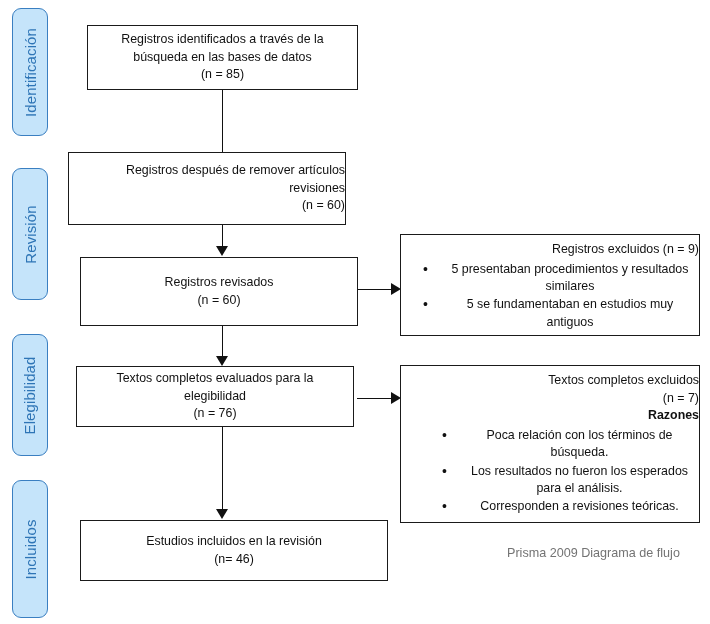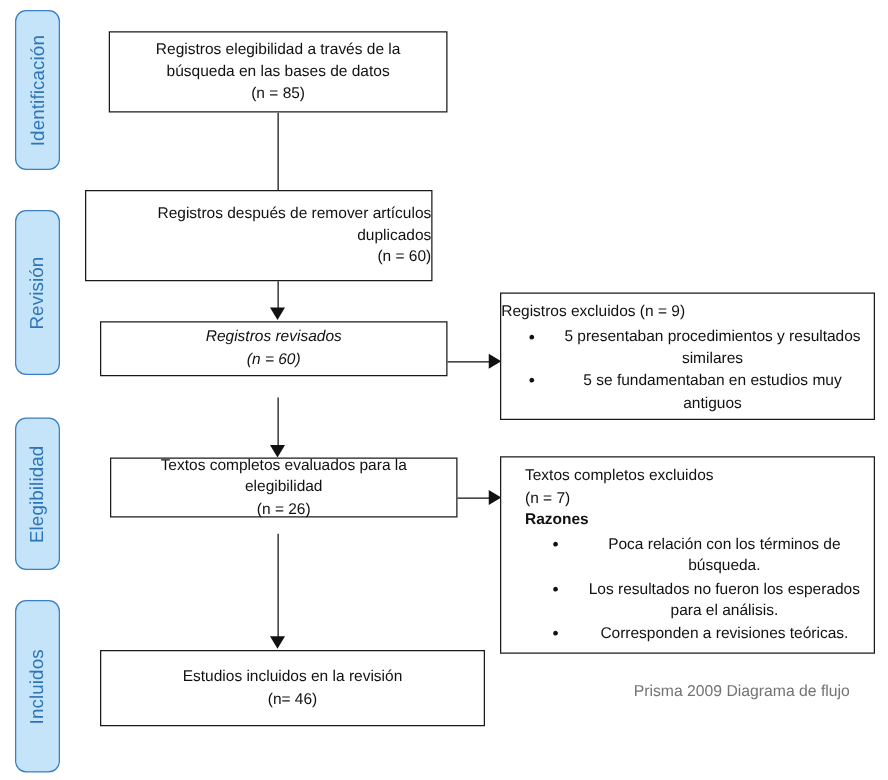--- a/index.html
+++ b/index.html
@@ -55,21 +55,21 @@
     text-align: center;
     white-space: nowrap;
   }
 
   
   .node-box.list-box {
     justify-content: flex-start;
     padding-top: 6px;
   }
   .node-box .head-line {
-    text-align: left;
+    text-align: right;
     white-space: nowrap;
   }
   .node-box .head-line.bold {
     font-weight: bold;
   }
   .bullet-list {
     list-style: none;
     margin: 2px 0 0 0;
     padding: 0 8px 0 22px;
   }
@@ -156,40 +156,40 @@
   <div class="v-line" style="left:222px; top:427px; height:83px;"></div>
   <div class="arrow-down" style="left:216px; top:509px;"></div>
 
   <div class="h-line" style="left:357px; top:289px; width:36px;"></div>
   <div class="arrow-right" style="left:391px; top:283px;"></div>
 
   <div class="h-line" style="left:357px; top:398px; width:36px;"></div>
   <div class="arrow-right" style="left:391px; top:392px;"></div>
 
   <div class="node-box" style="left:87px; top:25px; width:271px; height:65px;">
-    <div class="line">Registros elegibilidad  a través de la</div>
+    <div class="line">Registros identificados  a través de la</div>
     <div class="line">búsqueda  en las bases de datos</div>
     <div class="line">(n = 85)</div>
   </div>
 
   <div class="node-box" style="left:68px; top:152px; width:278px; height:73px;align-items:flex-end;">
     <div class="line">Registros después de remover  artículos</div>
-    <div class="line">duplicados</div>
+    <div class="line">revisiones</div>
     <div class="line">(n = 60)</div>
   </div>
 
-  <div class="node-box" style="left:80px; top:257px; width:278px; height:44px;font-style:italic;">
+  <div class="node-box" style="left:80px; top:257px; width:278px; height:69px;">
     <div class="line">Registros revisados</div>
     <div class="line">(n = 60)</div>
   </div>
 
-  <div class="node-box" style="left:88px; top:366px; width:278px; height:48px;">
+  <div class="node-box" style="left:76px; top:366px; width:278px; height:61px;">
     <div class="line">Textos completos  evaluados para la</div>
     <div class="line">elegibilidad</div>
-    <div class="line">(n = 26)</div>
+    <div class="line">(n = 76)</div>
   </div>
 
   <div class="node-box" style="left:80px; top:520px; width:308px; height:61px;">
     <div class="line">Estudios incluidos  en la revisión</div>
     <div class="line">(n= 46)</div>
   </div>
 
   <div class="node-box list-box" style="left:400px; top:234px; width:300px; height:102px;">
     <div class="head-line">Registros excluidos  (n = 9)</div>
     <ul class="bullet-list">

